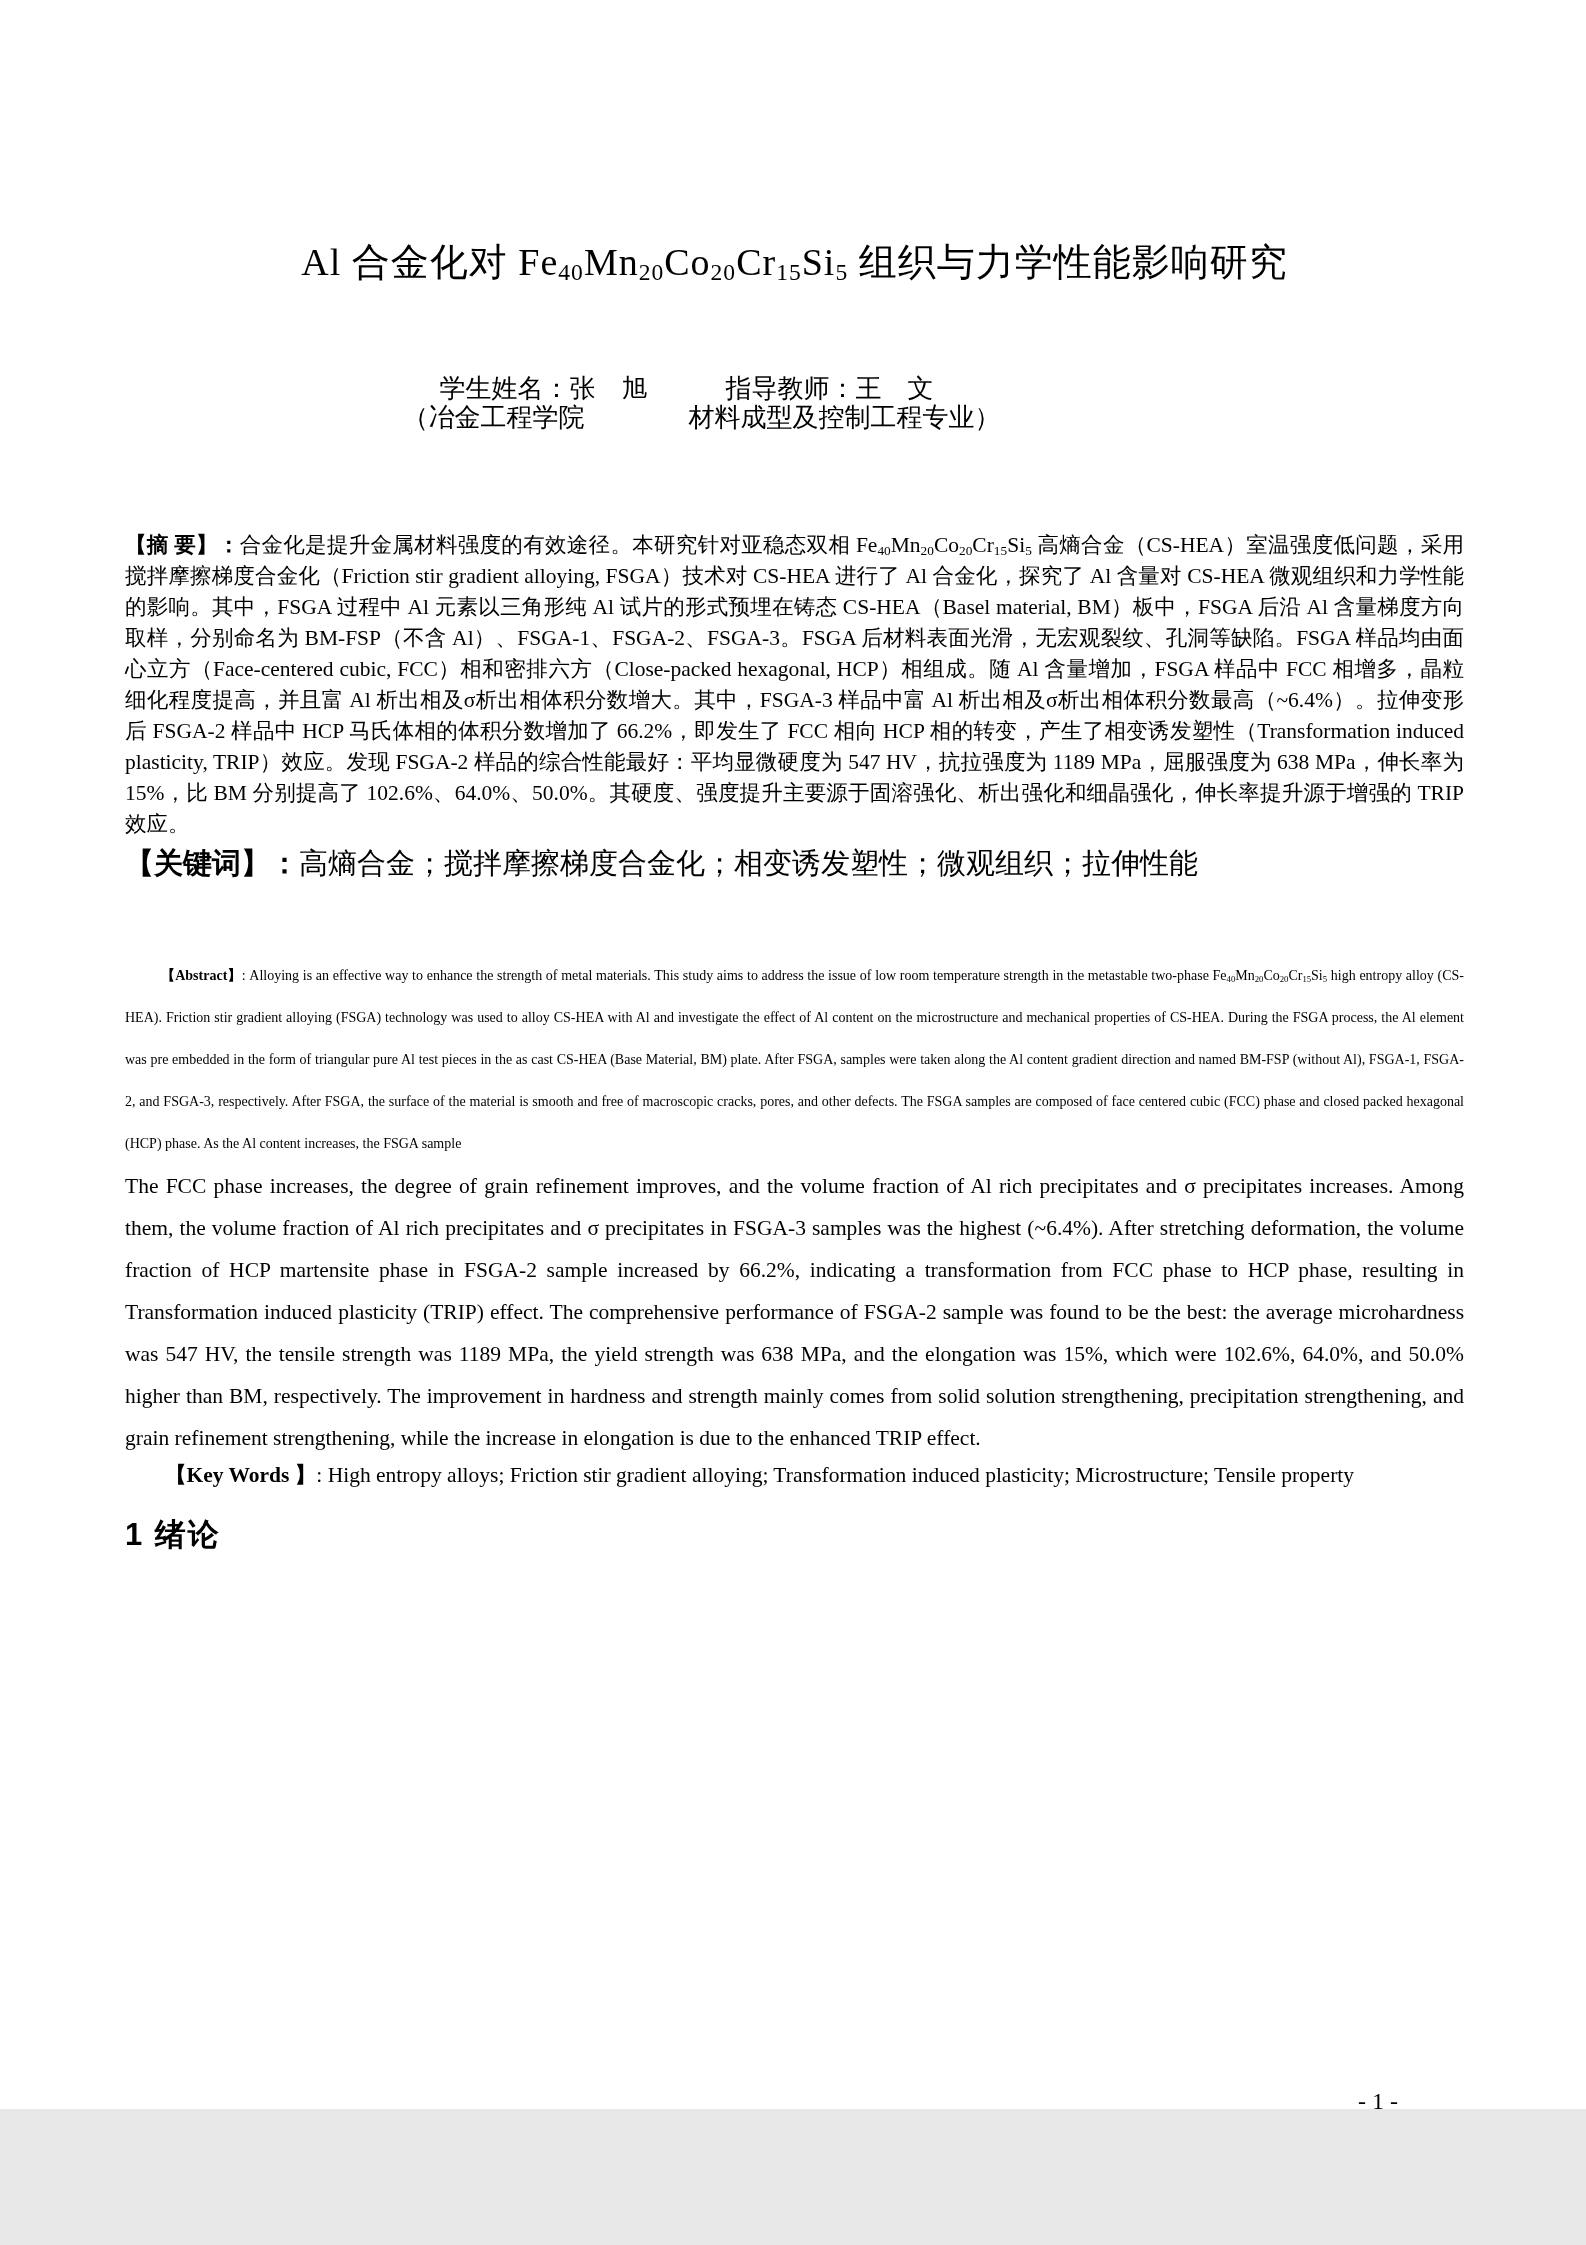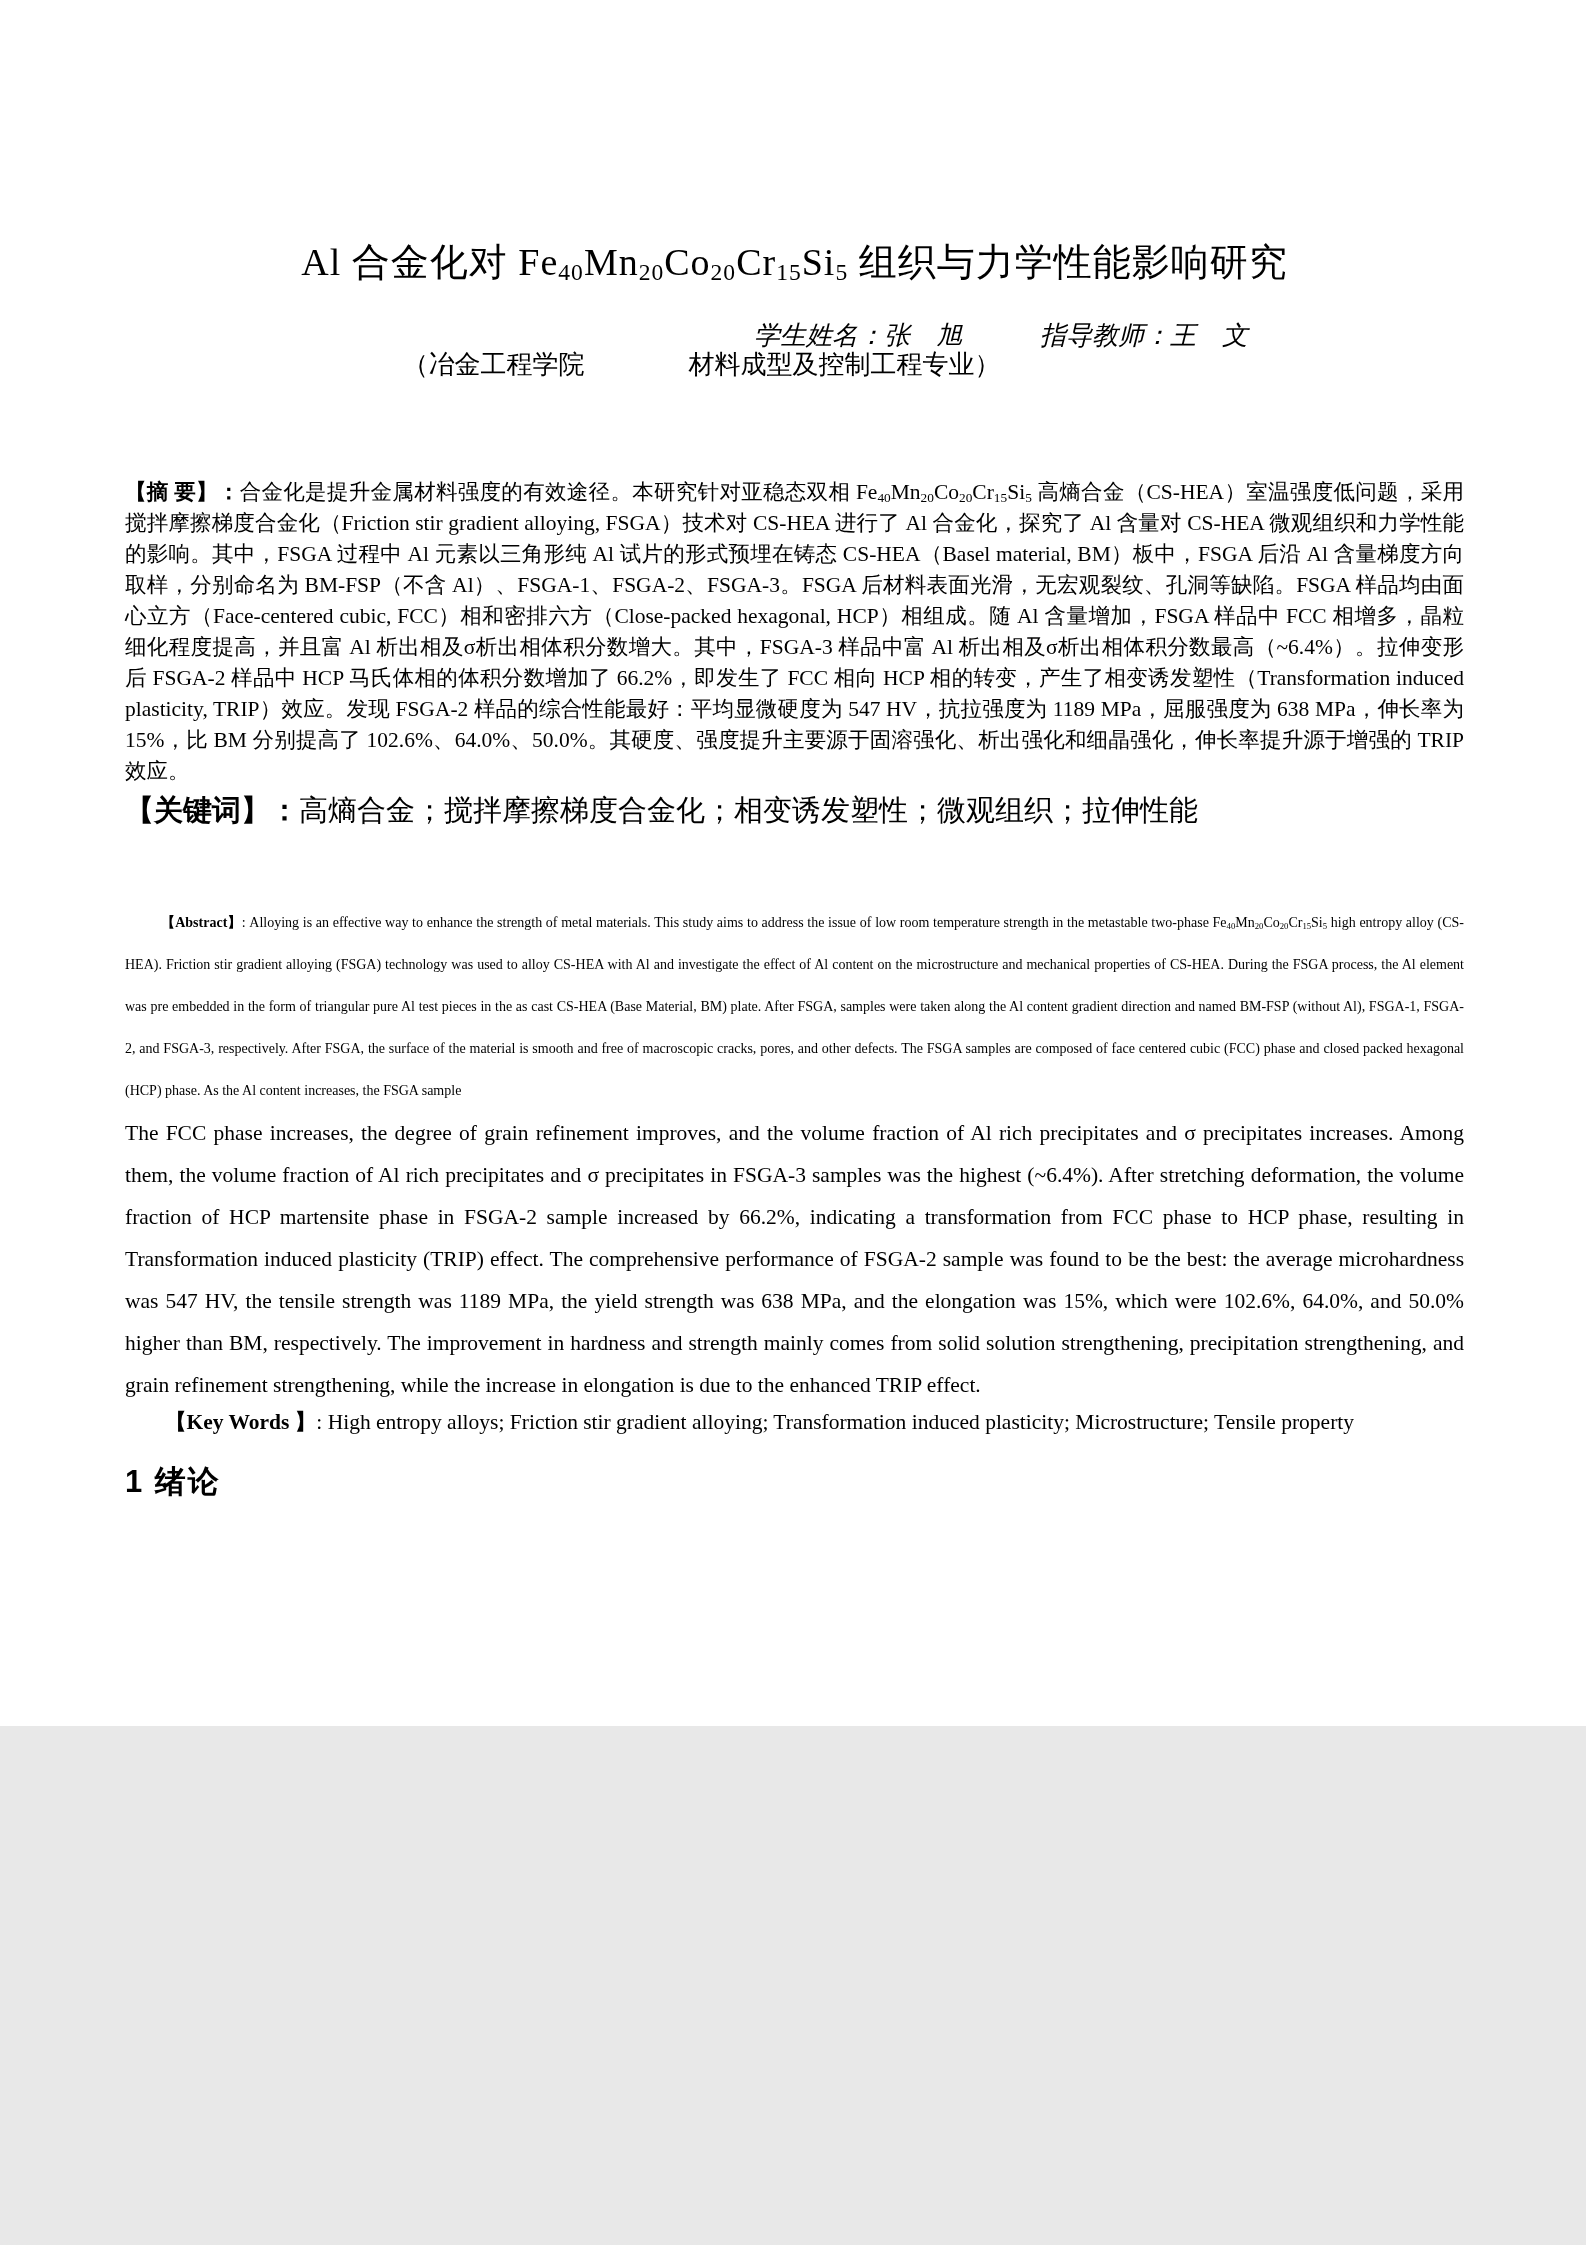--- a/index.html
+++ b/index.html
@@ -1,19 +1,19 @@
 <!DOCTYPE html>
 <html><head>
 <meta charset="utf-8">
 <style>
   html, body { margin: 0; padding: 0; background: #e8e8e8; }
   .page {
     position: relative;
     width: 1586px;
-    height: 1726px;
+    height: 2109px;
     margin: 0 auto;
     background: #ffffff;
     box-sizing: border-box;
     padding: 0 122px 0 125px;
     font-family: "Liberation Serif", "DejaVu Serif", serif;
     color: #000000;
     overflow: hidden;
   }
   p, h1, h2 { margin: 0; font-weight: normal; }
   sub, sup { line-height: 0; font-size: 0.62em; }
@@ -23,26 +23,25 @@
 
   .title {
     margin-top: 238px;
     text-align: center;
     font-size: 38px;
     line-height: 48px;
     letter-spacing: 1px;
     white-space: nowrap;
   }
   .authors {
-    margin-top: 35px;
-    text-align: right;
+    margin-top: 88px;
+    text-align: center;
     padding-right: 216px;
     font-size: 26px;
     line-height: 29px;
-    font-style: italic;
   }
   .affiliation {
     text-align: center;
     padding-right: 186px;
     font-size: 26px;
     line-height: 29px;
   }
   .abstract-cn {
     margin-top: 98px;
     font-size: 21.5px;

